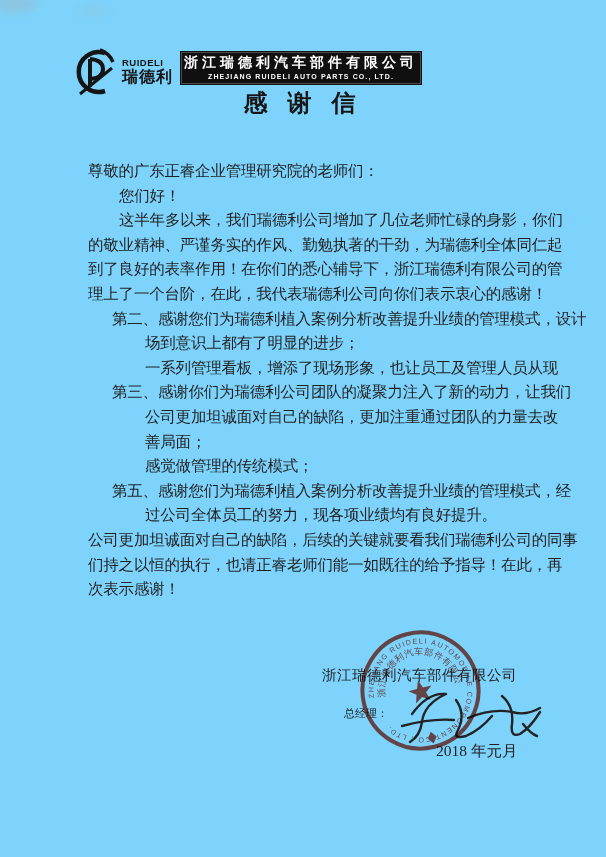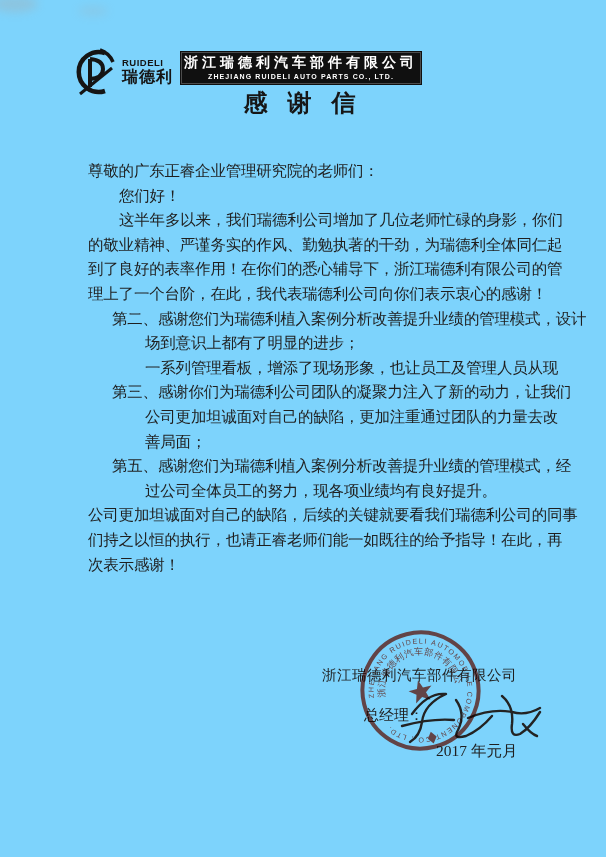--- a/index.html
+++ b/index.html
@@ -32,21 +32,21 @@
   }
   
   .body-text{position:absolute;left:88px;top:127px;width:500px;margin-top:32px;}
   .line{font-size:15.5px;line-height:24.6px;white-space:nowrap;letter-spacing:-0.2px;}
   .line.flush{margin-left:0;}
   .line.para{margin-left:31px;}
   .line.num{margin-left:24px;}
   .line.hang{margin-left:57px;}
   
   .footer-company{position:absolute;left:322px;top:666px;font-size:14.5px;letter-spacing:.5px;white-space:nowrap;}
-  .footer-sign-label{position:absolute;left:364px;top:706px;font-size:15px;white-space:nowrap;}
+  .footer-sign-label{position:absolute;left:344px;top:706px;font-size:11px;white-space:nowrap;}
   .footer-date{position:absolute;left:436px;top:741px;font-size:15.5px;white-space:nowrap;}
   .signature{position:absolute;left:398px;top:684px;z-index:4;}
   .stamp{position:absolute;left:357px;top:627px;z-index:5;mix-blend-mode:multiply;opacity:.88;}
 </style>
 </head>
 <body>
 
 <div class="page">
 
   <div class="smudge s1"></div>
@@ -82,30 +82,31 @@
       <div class="line para">这半年多以来，我们瑞德利公司增加了几位老师忙碌的身影，你们</div>
       <div class="line flush">的敬业精神、严谨务实的作风、勤勉执著的干劲，为瑞德利全体同仁起</div>
       <div class="line flush">到了良好的表率作用！在你们的悉心辅导下，浙江瑞德利有限公司的管</div>
       <div class="line flush">理上了一个台阶，在此，我代表瑞德利公司向你们表示衷心的感谢！</div>
       <div class="line num">第二、感谢您们为瑞德利植入案例分析改善提升业绩的管理模式，设计</div>
       <div class="line hang">场到意识上都有了明显的进步；</div>
       <div class="line hang">一系列管理看板，增添了现场形象，也让员工及管理人员从现</div>
       <div class="line num">第三、感谢你们为瑞德利公司团队的凝聚力注入了新的动力，让我们</div>
       <div class="line hang">公司更加坦诚面对自己的缺陷，更加注重通过团队的力量去改</div>
       <div class="line hang">善局面；</div>
+      <div class="line hang">感觉做管理的传统模式；</div>
       <div class="line num">第五、感谢您们为瑞德利植入案例分析改善提升业绩的管理模式，经</div>
       <div class="line hang">过公司全体员工的努力，现各项业绩均有良好提升。</div>
       <div class="line flush">公司更加坦诚面对自己的缺陷，后续的关键就要看我们瑞德利公司的同事</div>
       <div class="line flush">们持之以恒的执行，也请正睿老师们能一如既往的给予指导！在此，再</div>
       <div class="line flush">次表示感谢！</div>
     </div>
 
   <div class="footer-company">浙江瑞德利汽车部件有限公司</div>
   <div class="footer-sign-label">总经理：</div>
-  <div class="footer-date">2017 年元月</div>
+  <div class="footer-date">2018 年元月</div>
 
   <div class="signature">
     <svg width="155" height="64" viewBox="0 0 155 64">
       <g fill="none" stroke="#232323" stroke-width="2.4" stroke-linecap="round" stroke-linejoin="round">
         <path d="M14,30 q16,-22 34,-20 q-22,10 -24,28 q-2,14 -12,20"></path>
         <path d="M4,42 q30,-8 52,-6"></path>
         <path d="M58,16 q10,14 2,30 q-6,10 8,6 q14,-6 26,-20"></path>
         <path d="M70,34 q24,-10 44,-6 q14,4 28,-4"></path>
         <path d="M104,12 q12,10 10,28 q-2,14 8,10 q10,-6 20,-22"></path>
         <path d="M125,40 q8,10 14,12"></path>

